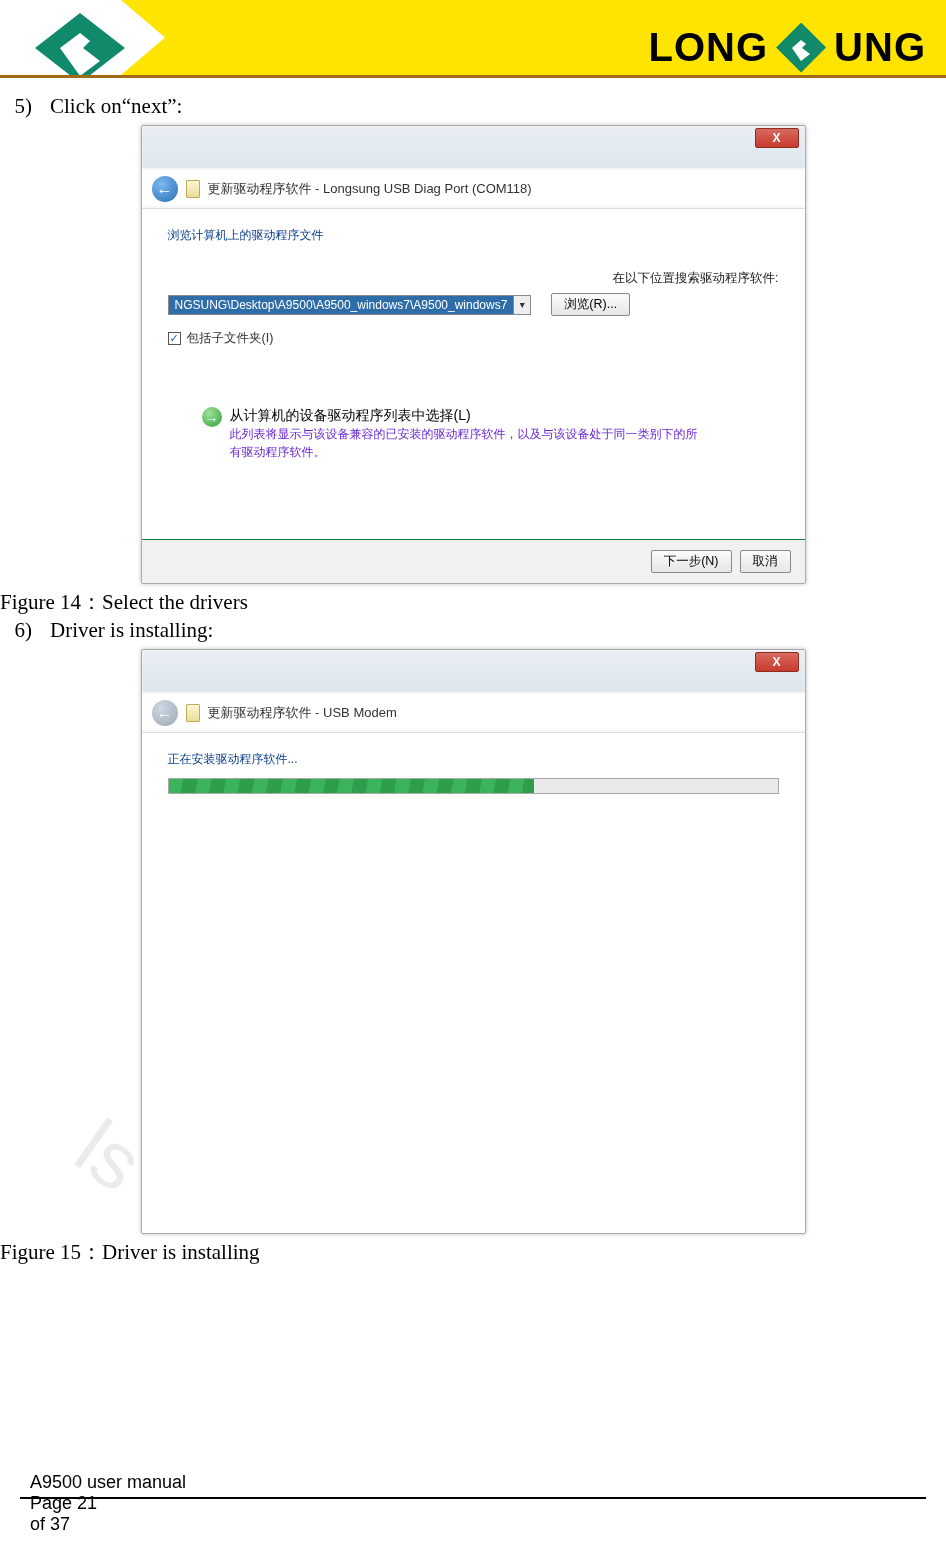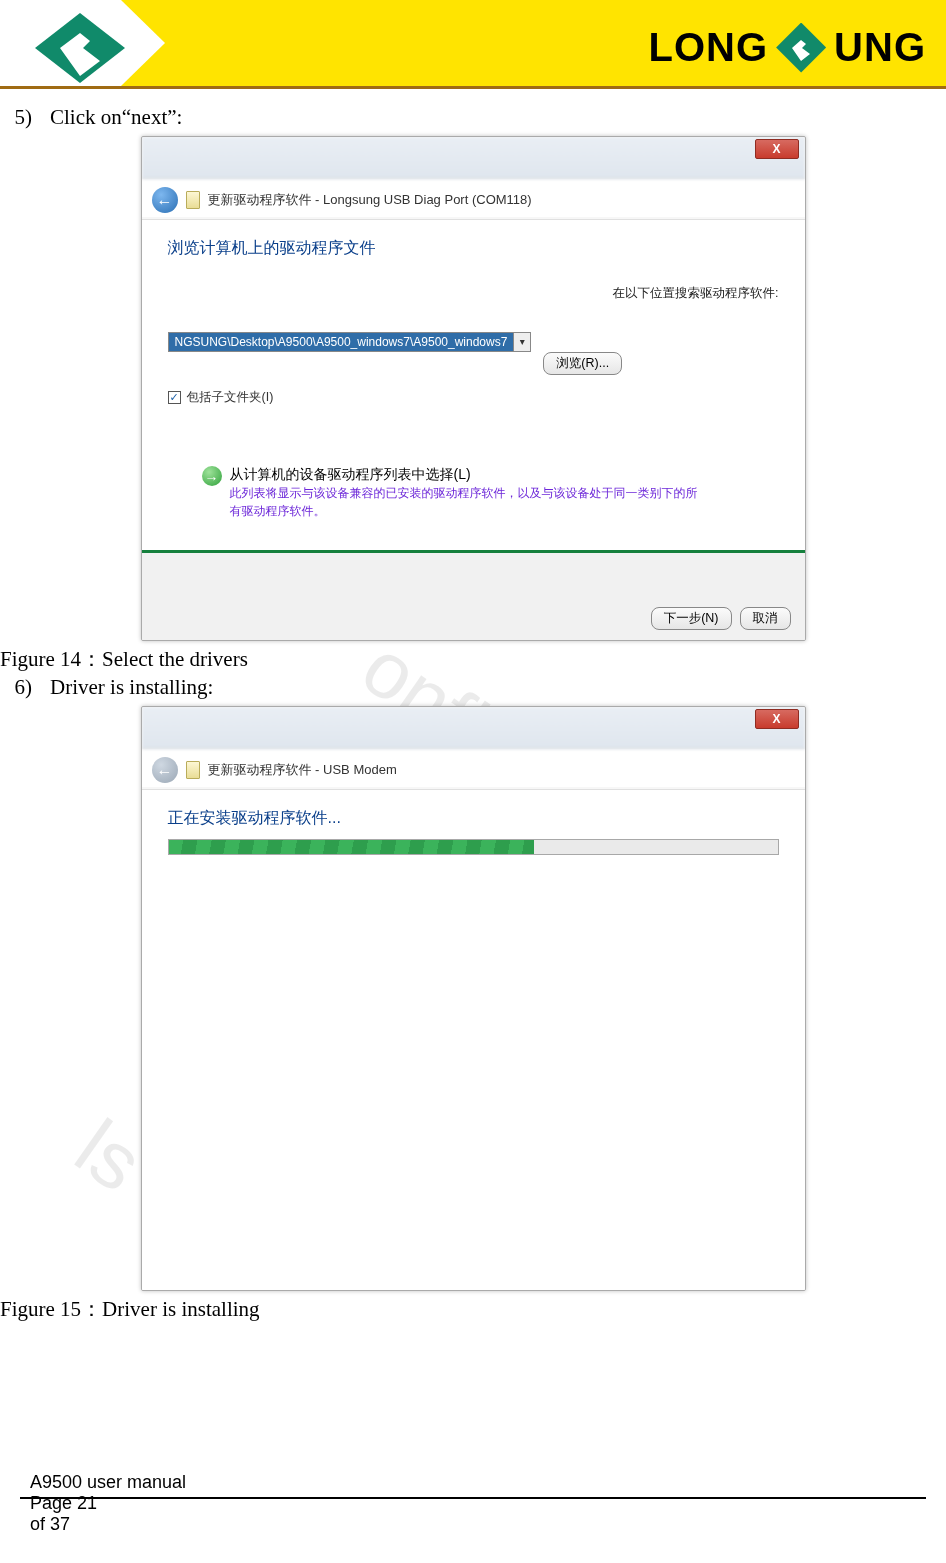--- a/index.html
+++ b/index.html
@@ -19,21 +19,21 @@
     position: absolute;
     font-size: 80px;
     color: rgba(0,0,0,0.08);
     transform: rotate(35deg);
     transform-origin: center;
     white-space: nowrap;
     font-family: "Segoe UI", Arial, sans-serif;
   }
   .header-bar {
     width: 100%;
-    height: 89px;
+    height: 78px;
     background: linear-gradient(#ffe400, #ffe400);
     border-bottom: 3px solid #a06b13;
     position: relative;
     overflow: hidden;
   }
   .header-white-cut {
     position: absolute;
     left: 0; top: 0;
     width: 220px; height: 100%;
     background: #fff;
@@ -121,30 +121,30 @@
   }
   .dlg-titlebar-sep { border-bottom: 1px solid #e0e0e0; margin: 2px 0 0 0; }
   .dlg-body {
     background: #fff;
     padding: 18px 26px 10px 26px;
     min-height: 330px;
   }
   .dlg-body.installing { min-height: 500px; }
   .dlg-h1 {
     color: #0a3f8a;
-    font-size: 16px;
+    font-size: 12px;
   }
   .dlg-label {
     margin-top: 26px;
     font-size: 12.5px;
     color: #222;
     text-align: right;
   }
   .path-row {
-    display: flex; gap: 12px; align-items: center;
+    display: flex; gap: 20px; align-items: center;
     margin-top: 6px;
   }
   .path-combo {
     flex: 0 0 320px;
     display: flex;
   }
   .path-input {
     flex: 1;
     background: #2f6da8; color: #fff;
     padding: 2px 6px; font-size: 12px;
@@ -152,22 +152,21 @@
     white-space: nowrap; overflow: hidden;
   }
   .path-dd {
     width: 18px; border: 1px solid #888; background: #eee;
     display: flex; align-items: center; justify-content: center;
     font-size: 10px;
   }
   .browse-btn, .win-btn {
     border: 1px solid #888; background: linear-gradient(#fbfbfb,#e6e6e6);
     padding: 2px 12px; font-size: 12.5px;
-    border-radius: 8px;
-    margin-top: 44px;
+    border-radius: 2px;
   }
   .subfolder-row {
     display: flex; align-items: center; gap: 6px;
     margin-top: 14px; font-size: 12.5px;
   }
   .checkbox {
     width: 13px; height: 13px; border: 1px solid #555; background: #fff;
     display: flex; align-items: center; justify-content: center;
     font-size: 11px; color: #1a5fa8;
   }
@@ -176,21 +175,21 @@
   }
   .pick-arrow {
     width: 20px; height: 20px; border-radius: 50%;
     background: radial-gradient(circle at 35% 30%, #9ee29a, #2fa13a);
     color: #fff; display: flex; align-items: center; justify-content: center;
     font-size: 14px; font-weight: bold; flex-shrink: 0;
   }
   .pick-title { color: #000000; font-size: 14px; }
   .pick-desc { font-size: 12px; color: #6d28d9; line-height: 1.5; }
   .dlg-footer {
-    background: #f1f1f1; border-top: 3px solid #15803d;
+    background: #f1f1f1; border-top: 1px solid #15803d;
     padding: 10px 14px;
     display: flex; justify-content: flex-end; gap: 8px;
   }
   .progress-wrap { margin-top: 10px; }
   .progress-bar {
     width: 100%; height: 16px; border: 1px solid #a8a8a8; background: #eaeaea;
     position: relative; overflow: hidden;
   }
   .progress-fill {
     height: 100%; width: 60%;

